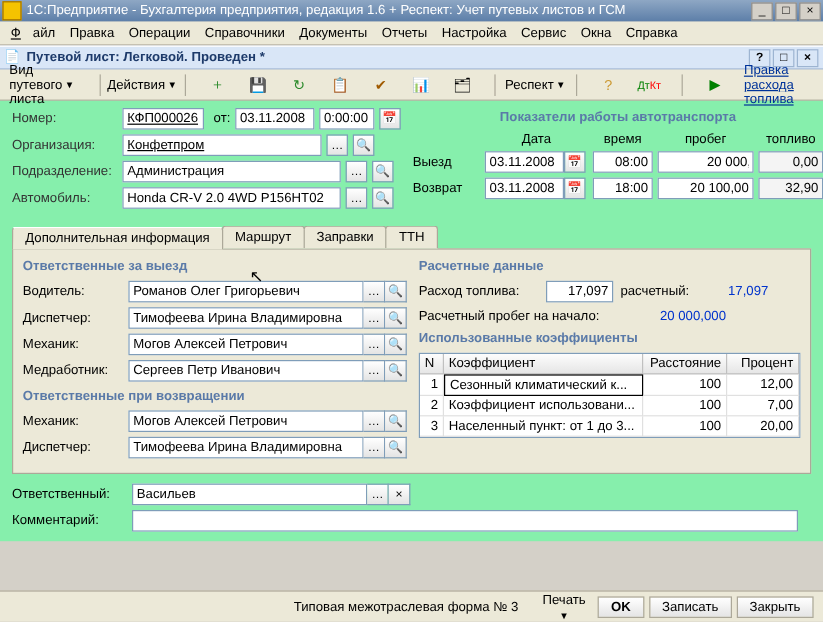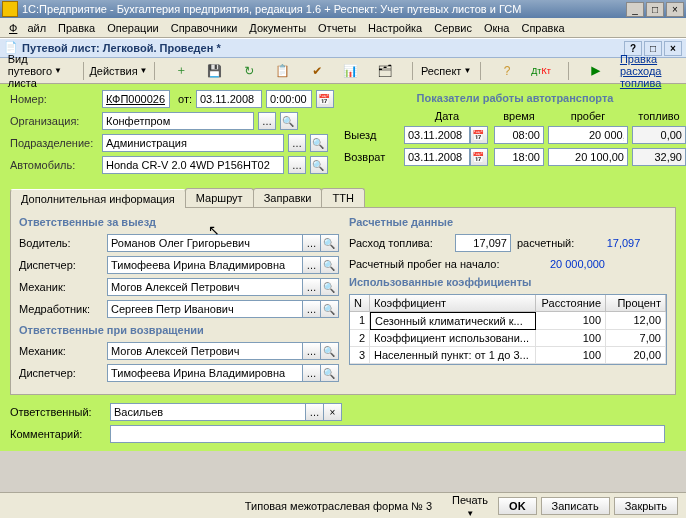--- a/index.html
+++ b/index.html
@@ -70,21 +70,21 @@
     padding: 0 3px;
     cursor: default;
   }
   .toolbar .dd { display:flex; align-items:center; gap:2px; }
   .toolbar .dd .caret { font-size:8px; }
   .toolbar .link { color:#003399; text-decoration:underline; margin-left: 6px; }
   .toolbar .play { color: green; font-weight:bold; margin-left:6px;}
 
   .content {
     padding: 6px 10px 4px 10px;
-    background: #bef264;
+    background: #86efac;
   }
   .row { display:flex; align-items:center; margin-bottom: 4px; gap: 4px; }
   .field-label { width: 88px; color:#333; }
   input.txt, .txt {
     height: 18px; border: 1px solid #7f9db9;
     background:#fff; padding: 1px 3px; font-family:inherit; font-size:11px;
   }
   input.txt.ro { background:#f4f4f4; }
   .btn-small {
     width: 18px; height: 18px; border:1px solid #7f9db9;
@@ -237,21 +237,21 @@
       <div class="row">
         <span class="field-label">Номер:</span>
         <input class="txt" style="width: 68px; text-decoration: underline;" value="КФП000026">
         <span style="margin-left:4px;">от:</span>
         <input class="txt" style="width: 66px;" value="03.11.2008">
         <input class="txt" style="width: 46px;" value="0:00:00">
         <span class="btn-small">📅</span>
       </div>
       <div class="row">
         <span class="field-label">Организация:</span>
-        <input class="txt" style="width: 152px;" value="Конфетпром">
+        <input class="txt" style="width: 166px; text-decoration: underline;" value="Конфетпром">
         <span class="btn-small">…</span>
         <span class="btn-small">🔍</span>
       </div>
       <div class="row">
         <span class="field-label">Подразделение:</span>
         <input class="txt" style="width: 182px;" value="Администрация">
         <span class="btn-small">…</span>
         <span class="btn-small">🔍</span>
       </div>
       <div class="row">

